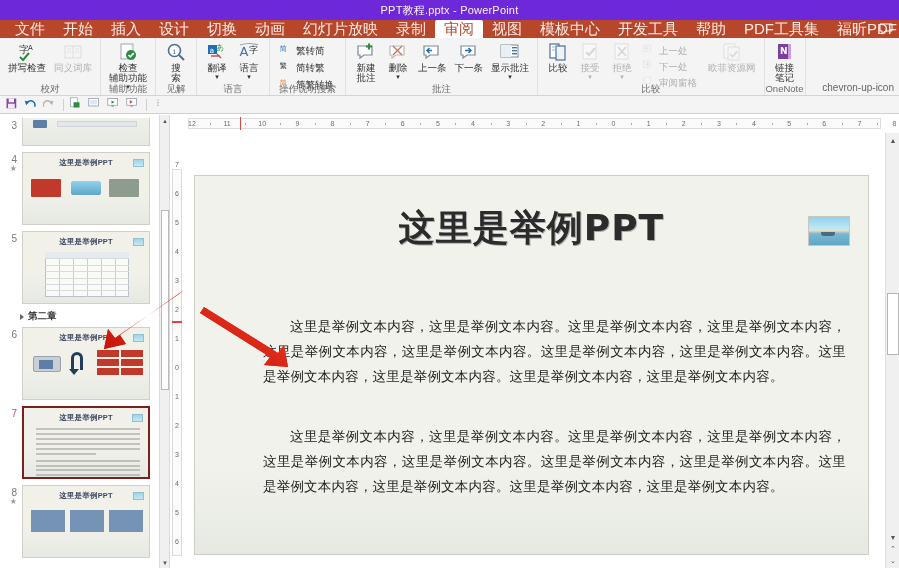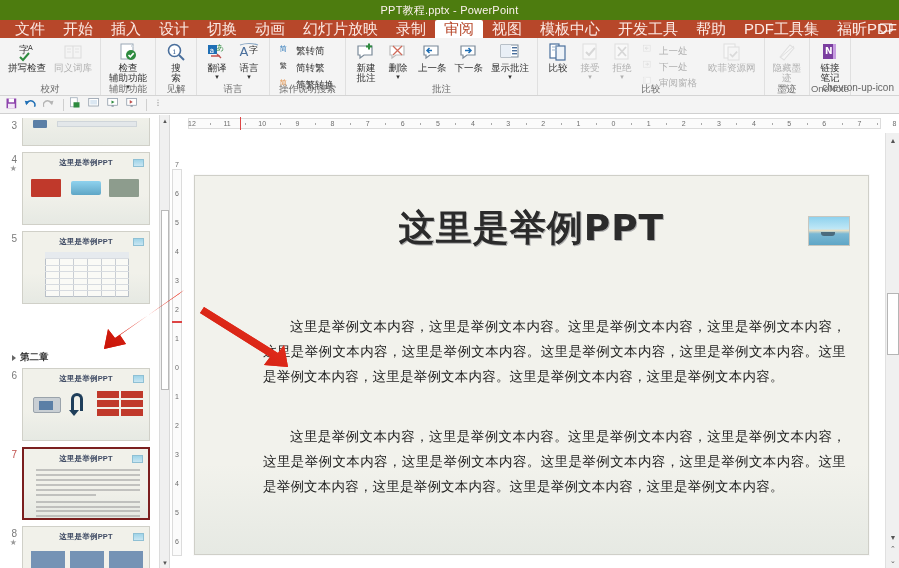--- a/index.html
+++ b/index.html
@@ -9,21 +9,21 @@
     font-family: "Liberation Sans", "DejaVu Sans", sans-serif;
     font-size: 11px;
     overflow: hidden;
     background: #ffffff;
     -webkit-font-smoothing: antialiased;
   }
   #app { position: relative; width:899px; height:568px; }
 
   
   .titlebar {
-    height: 20px; background: #4d7c0f; position: relative;
+    height: 20px; background: #6d28d9; position: relative;
     color: #fff;
   }
   .title-text {
     position: absolute; left:0; right:0; top:3px;
     text-align:center; font-size: 11px; color:#fdf2ef; letter-spacing:.2px;
   }
   .tb-right { position:absolute; right:0; top:0; height:20px; display:flex; align-items:center; }
   .tb-item { height:20px; display:flex; align-items:center; justify-content:center; padding:0 6px; font-size:11px; color:#fff; }
   .tb-user { width:18px;height:16px;background:#f0f0f0;border-radius:1px;display:flex;align-items:center;justify-content:center;margin:0 5px;}
   .tb-user svg { display:block; }
@@ -94,21 +94,21 @@
     width:128px; height:73px; background:#f1f1ea; border:1px solid #d0d0c8;
     position:relative; overflow:hidden; cursor:default;
   }
   .thumb.selected { border:2px solid #7b1f1f; }
   .thumb-title { position:absolute; left:0; right:0; top:5px; text-align:center;
      font-size:7.5px; color:#3e4a63; font-weight:bold; letter-spacing:.2px;}
   .thumb-badge { position:absolute; right:5px; top:6px; width:11px; height:8px;
      background:linear-gradient(#9fd4e8,#c9e6f2); border:1px solid #8fc0d4;}
   .thumb-bg-wash { position:absolute; left:0; right:0; bottom:0; height:30px;
      background:linear-gradient(to top, #e6e9e3, rgba(241,241,234,0)); }
-  .section-row { display:flex; align-items:center; gap:4px; padding:3px 0 1px 12px;margin-top:41px; }
+  .section-row { display:flex; align-items:center; gap:4px; padding:3px 0 1px 20px; }
   .section-tri { width:0;height:0;border-left:4px solid #666;border-top:3px solid transparent;border-bottom:3px solid transparent; transform:rotate(0deg);}
   .section-name { font-size:9.5px; color:#333; font-weight:bold;}
   .tpscroll { position:absolute; right:0; top:0; bottom:0; width:10px; background:#f0f0f0; border-left:1px solid #dcdcdc;}
   .tpscroll .thumbbar { position:absolute; left:1px; width:8px; background:#ffffff; border:1px solid #b9b9b9;}
   .tpscroll .arrow { position:absolute; left:0; width:10px; height:11px; display:flex;align-items:center;justify-content:center;font-size:6px;color:#555;}
 
   
   .editor { flex:1; position:relative; background:#fff; }
   .vruler {
     position:absolute; left:0; top:20px; bottom:0; width:14px;
@@ -439,36 +439,20 @@
               <svg width="20" height="20" viewBox="0 0 20 20">
                 <rect x="2" y="2" width="11" height="14" fill="#fff" stroke="#c2c2c2"></rect>
                 <rect x="6" y="5" width="11" height="13" fill="#f7f7f7" stroke="#c2c2c2"></rect>
                 <path d="M8 12 l2.5 2.6 l4.6 -5" stroke="#b7b7b7" stroke-width="1.7" fill="none"></path>
               </svg>
             </div>
             <div class="lbl">欧菲资源网</div>
           </div>
         </div>
         <div class="rgroup-label">比较</div>
-      </div>
-      <div class="rgroup">
-        <div class="rgroup-items">
-          <div class="btn disabled">
-            <div class="ico" style="opacity: 0.42;">
-              <svg width="20" height="20" viewBox="0 0 20 20">
-                <path d="M3 15 L13 3 l4 3 l-10 12 z" fill="#fafafa" stroke="#c4c4c4" stroke-width="1.1"></path>
-                <line x1="3" y1="16" x2="17" y2="4" stroke="#c4c4c4"></line>
-              </svg>
-            </div>
-            <div class="lbl">隐藏墨</div>
-            <div class="lbl2">迹</div>
-            <div class="caret">▾</div>
-          </div>
-        </div>
-        <div class="rgroup-label">墨迹</div>
       </div>
       <div class="rgroup">
         <div class="rgroup-items">
           <div class="btn">
             <div class="ico">
               <svg width="20" height="20" viewBox="0 0 20 20">
                 <rect x="3" y="2" width="13" height="15" fill="#7b3fa0"></rect>
                 <rect x="13" y="2" width="3" height="15" fill="#c79de0"></rect>
                 <text x="5" y="12" font-size="9" fill="#fff" font-weight="bold" font-family="DejaVu Sans">N</text>
               </svg>

